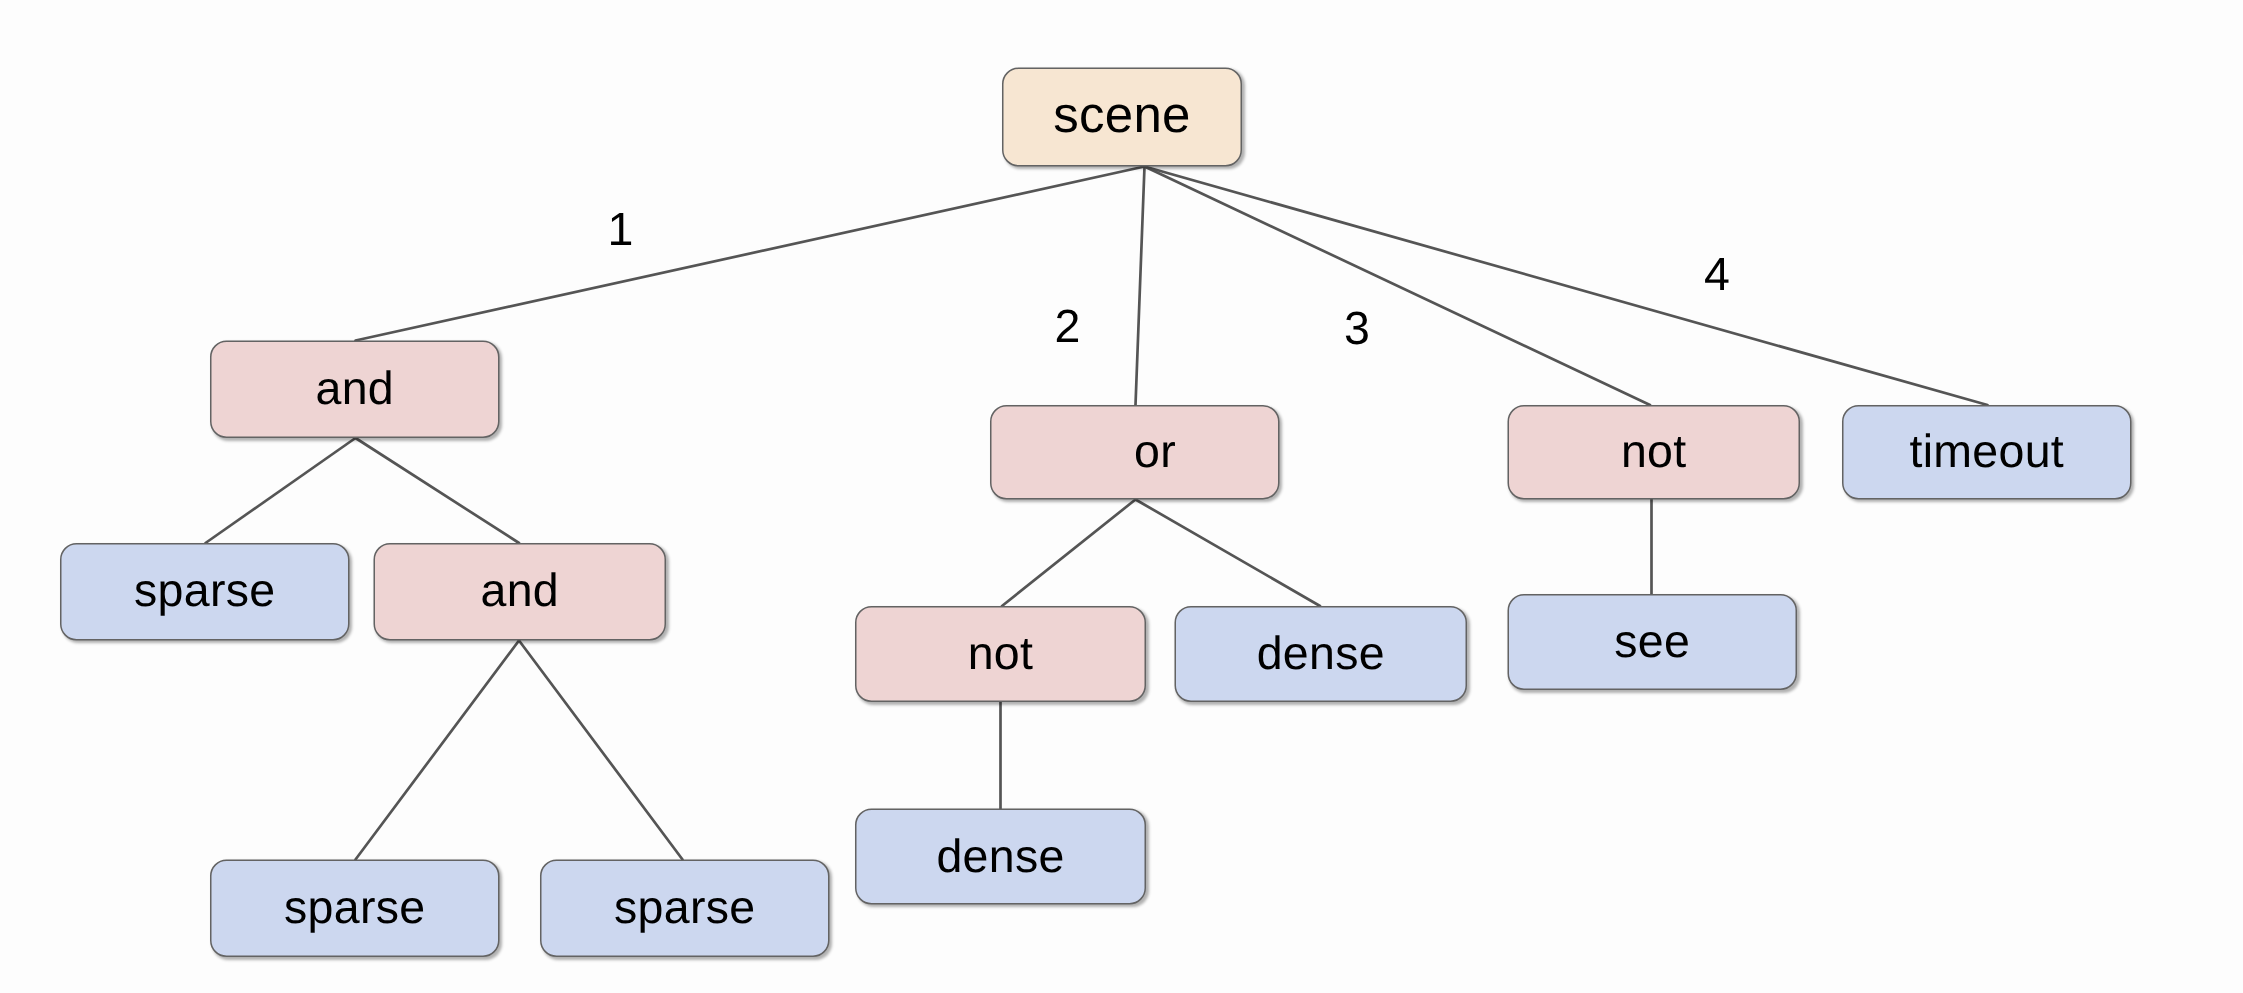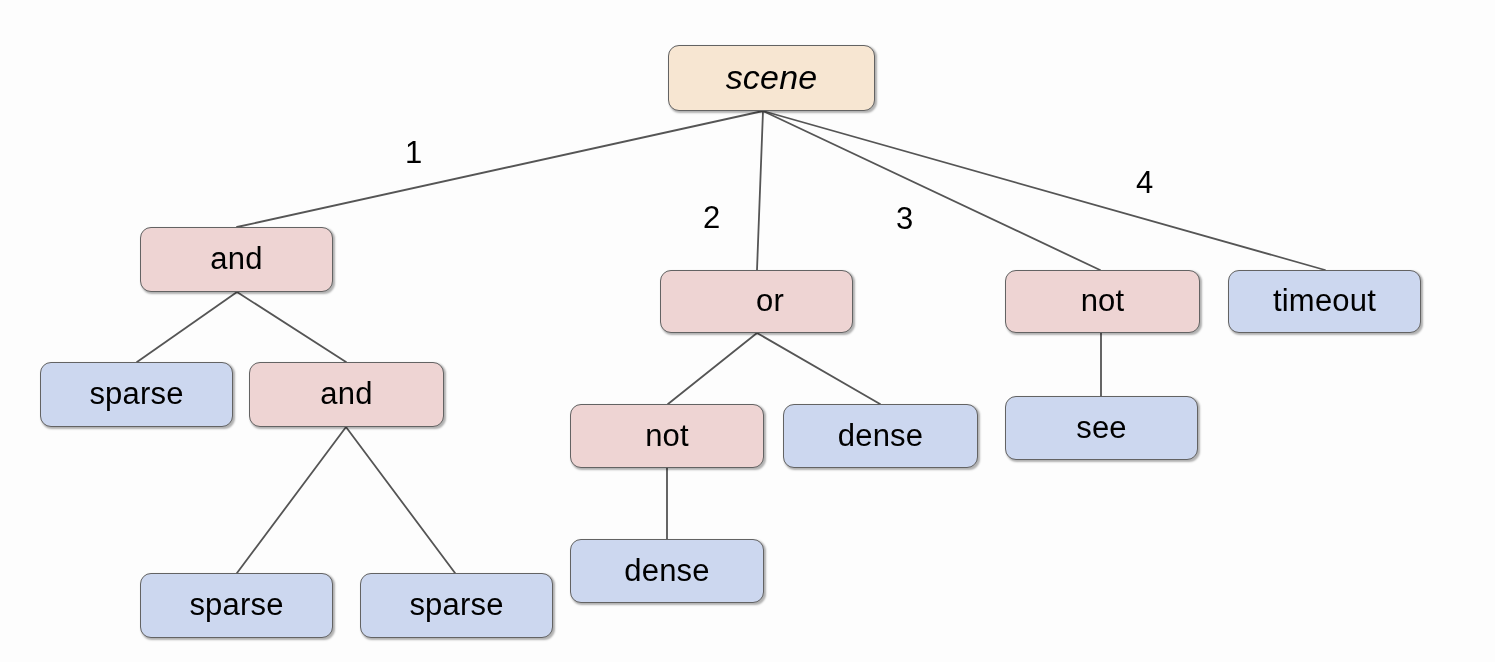--- a/index.html
+++ b/index.html
@@ -63,21 +63,21 @@
       <line x1="237" y1="292" x2="137" y2="362" stroke="#555555" stroke-width="1.8" stroke-linecap="round"></line>
       <line x1="237" y1="292" x2="346" y2="362" stroke="#555555" stroke-width="1.8" stroke-linecap="round"></line>
       <line x1="346" y1="427" x2="237" y2="573" stroke="#555555" stroke-width="1.8" stroke-linecap="round"></line>
       <line x1="346" y1="427" x2="455" y2="573" stroke="#555555" stroke-width="1.8" stroke-linecap="round"></line>
       <line x1="757" y1="333" x2="668" y2="404" stroke="#555555" stroke-width="1.8" stroke-linecap="round"></line>
       <line x1="757" y1="333" x2="880" y2="404" stroke="#555555" stroke-width="1.8" stroke-linecap="round"></line>
       <line x1="667" y1="468" x2="667" y2="539" stroke="#555555" stroke-width="1.8" stroke-linecap="round"></line>
       <line x1="1101" y1="333" x2="1101" y2="404" stroke="#555555" stroke-width="1.8" stroke-linecap="round"></line>
     </svg>
   <div id="node-layer">
-      <div class="node" style="left: 668px; top: 45px; width: 207px; height: 66px; background: rgb(247, 230, 210); font-style: italic;">
+      <div class="node" style="left: 668px; top: 45px; width: 160px; height: 66px; background: rgb(247, 230, 210);">
         <span class="node-label" style="font-size: 34px;">scene</span>
       </div>
       <div class="node" style="left: 140px; top: 227px; width: 193px; height: 65px; background: rgb(238, 212, 211);">
         <span class="node-label" style="font-size: 31px;">and</span>
       </div>
       <div class="node" style="left: 660px; top: 270px; width: 193px; height: 63px; background: rgb(238, 212, 211); padding-left: 27px;">
         <span class="node-label" style="font-size: 31px;">or</span>
       </div>
       <div class="node" style="left: 1005px; top: 270px; width: 195px; height: 63px; background: rgb(238, 212, 211);">
         <span class="node-label" style="font-size: 31px;">not</span>

